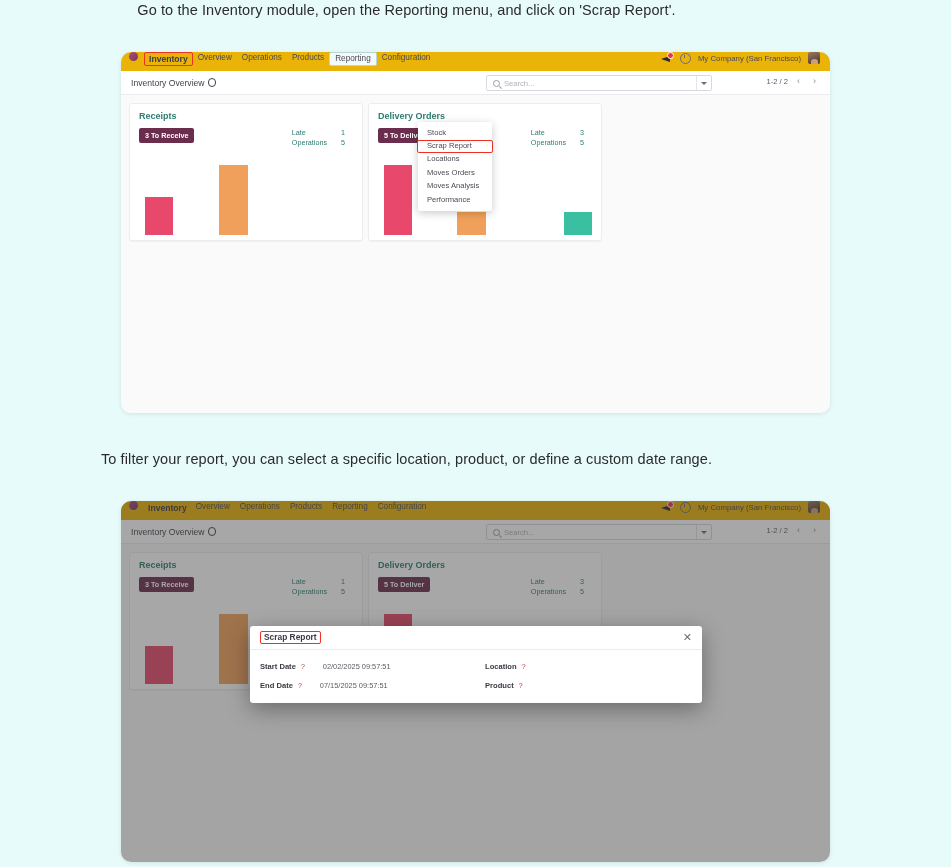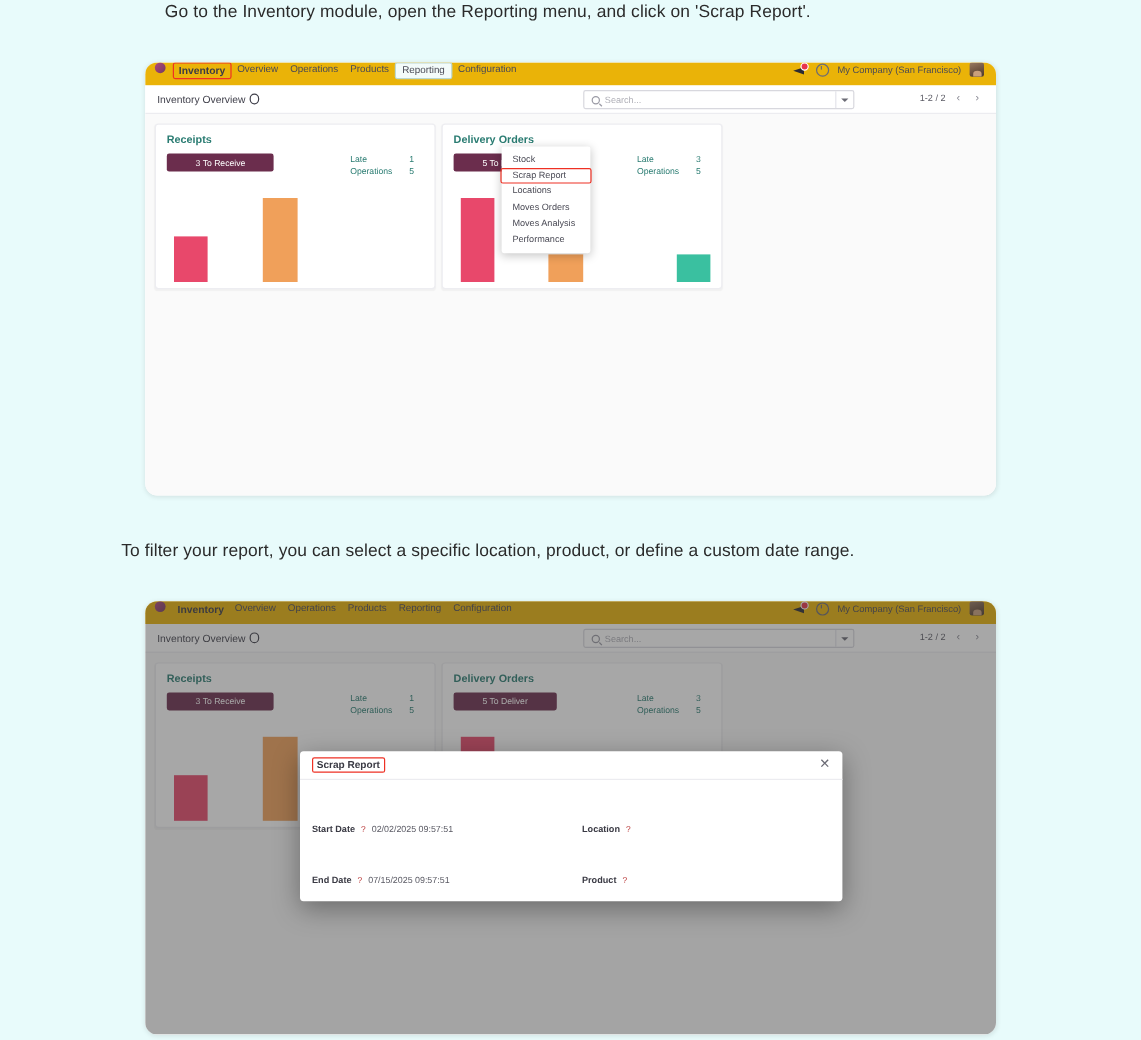--- a/index.html
+++ b/index.html
@@ -283,22 +283,22 @@
   }
   .card-row {
     display: flex;
     align-items: flex-start;
     padding: 7px 9px 0 9px;
   }
   .pill {
     background: #6b2d4d;
     color: #ffffff;
     font-size: 7.2px;
-    font-weight: 400;
-    padding: 3px 24px;
+    font-weight: 700;
+    padding: 3px 6px;
     border-radius: 2px;
     white-space: nowrap;
   }
   .stats {
     margin-left: auto;
     display: grid;
     grid-template-columns: auto 18px;
     gap: 1px 0;
     font-size: 7.2px;
     color: #2a7c72;
@@ -354,24 +354,23 @@
     display: grid;
     grid-template-columns: 225px 225px;
     row-gap: 10px;
   }
   .field { display: flex; align-items: baseline; gap: 5px; }
   .field-label {
     font-size: 7.6px;
     font-weight: 700;
     color: #3a3a44;
     white-space: nowrap;
-    margin-top: 24px;
   }
   .req { color: #b93a3a; font-size: 7px; }
-  .field-value { font-size: 7.4px; color: #5a5a64; white-space: nowrap; }
+  .field-value { font-size: 7.4px; color: #5a5a64; white-space: nowrap; margin-left: 13px; }
   .modal-foot {
     border-top: 1px solid #ececf0;
     padding: 7px 10px;
     display: flex;
     align-items: center;
     gap: 6px;
   }
   .btn {
     background: #6b2d4d;
     color: #fff;

